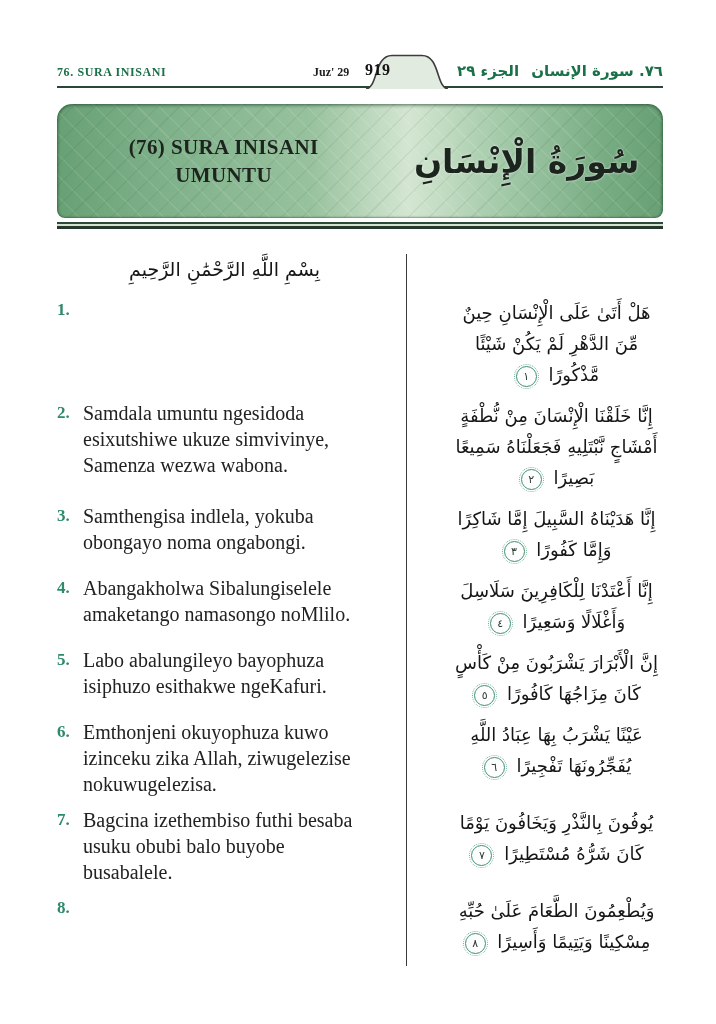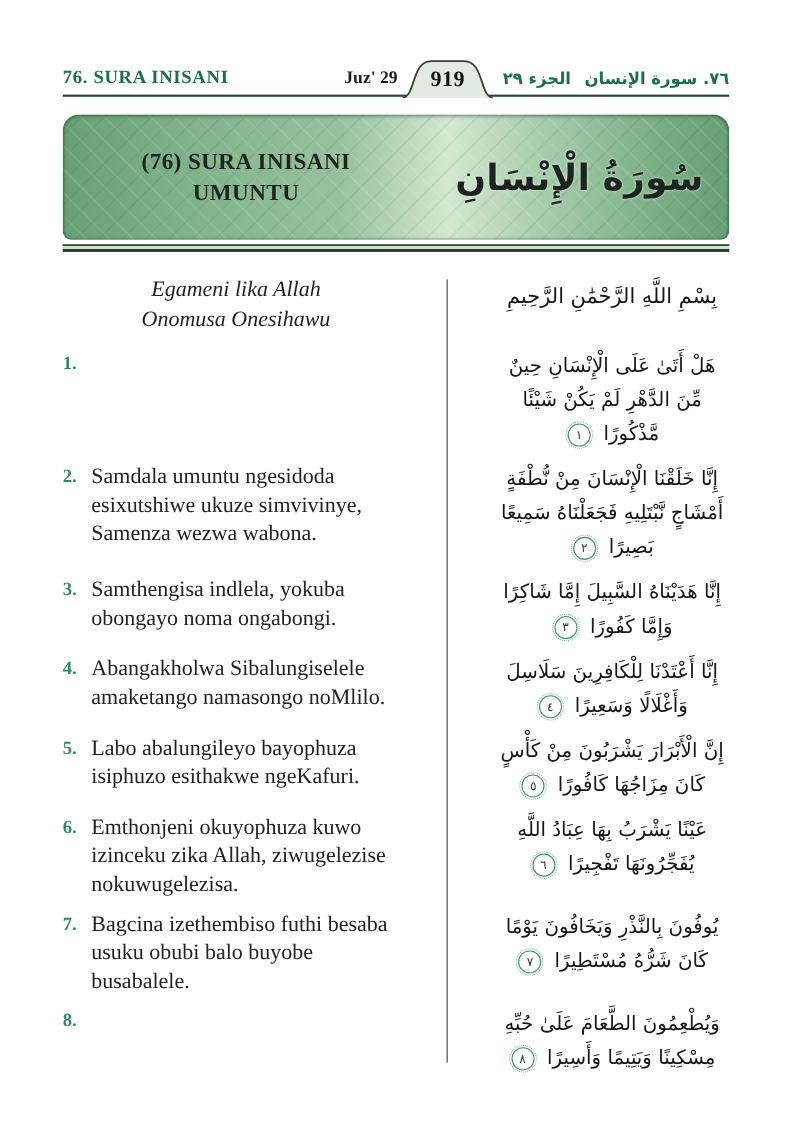--- a/index.html
+++ b/index.html
@@ -2,27 +2,27 @@
 <html><head>
 <meta charset="utf-8">
 <style>
   html,body{margin:0;padding:0;background:#ffffff;}
   .page{position:relative;width:716px;height:1024px;background:#fff;overflow:hidden;
         font-family:"Liberation Serif", serif;color:#232323;}
 
   
   .header{position:absolute;left:57px;top:46px;width:606px;height:42px;}
   .header-rule{position:absolute;left:0;right:0;bottom:0;height:2.5px;background:#2b4634;}
-  .hdr-left-title{position:absolute;left:0;bottom:8px;font-size:17px;font-weight:bold;
+  .hdr-left-title{position:absolute;left:0;bottom:8px;font-size:12px;font-weight:bold;
                   letter-spacing:0.6px;color:#1a7048;}
-  .hdr-juz-latin{position:absolute;left:256px;bottom:8px;font-size:16px;font-weight:bold;color:#1d1d1d;}
+  .hdr-juz-latin{position:absolute;left:256px;bottom:8px;font-size:12px;font-weight:bold;color:#1d1d1d;}
   .page-tab{position:absolute;left:308px;bottom:-1px;width:84px;height:35px;z-index:2;}
   .page-tab svg{position:absolute;left:0;top:0;}
-  .page-tab .num{position:absolute;left:0;right:0;top:7px;text-align:center;
-                 font-size:20px;font-weight:bold;color:#131313;letter-spacing:0.5px;}
+  .page-tab .num{position:absolute;left:0;right:0;top:7px;
+                 font-size:16px;font-weight:bold;color:#131313;letter-spacing:0.5px;}
   .arabic{font-family:"DejaVu Sans", sans-serif;direction:rtl;unicode-bidi:isolate;}
   .hdr-juz-arabic{position:absolute;left:400px;bottom:8px;font-size:15px;font-weight:bold;color:#1a7048;}
   .hdr-sura-arabic{position:absolute;right:0;bottom:8px;font-size:15px;font-weight:bold;color:#1a7048;}
 
   
   .banner{position:absolute;left:57px;top:104px;width:606px;height:114px;
           border-radius:15px 15px 8px 8px;
           background-image:
             repeating-linear-gradient(45deg, rgba(255,255,255,0.09) 0 1.5px, rgba(255,255,255,0) 1.5px 15px),
             repeating-linear-gradient(-45deg, rgba(30,70,42,0.07) 0 1.5px, rgba(30,70,42,0) 1.5px 15px),
@@ -84,24 +84,20 @@
       <div>UMUNTU</div>
     </div>
     <div class="banner-callig arabic">سُورَةُ الْإِنْسَانِ</div>
   </div>
   <div class="banner-rule"></div>
 
   <div class="main">
     <div class="col-divider"></div>
 
     <div class="row bismillah-row">
-      <div class="cell-left bismillah-trans">
-        <div>Egameni lika Allah</div>
-        <div>Onomusa Onesihawu</div>
-      </div>
       <div class="cell-right bismillah-arabic arabic">بِسْمِ اللَّهِ الرَّحْمَٰنِ الرَّحِيمِ</div>
     </div>
 
     <div class="row">
       <div class="cell-left verse-left">
         <span class="vnum">1.</span>
       </div>
       <div class="cell-right vararabic arabic">
         <span>هَلْ أَتَىٰ عَلَى الْإِنْسَانِ حِينٌ مِّنَ الدَّهْرِ لَمْ يَكُنْ شَيْئًا مَّذْكُورًا</span>
         <span class="marker">١</span>

